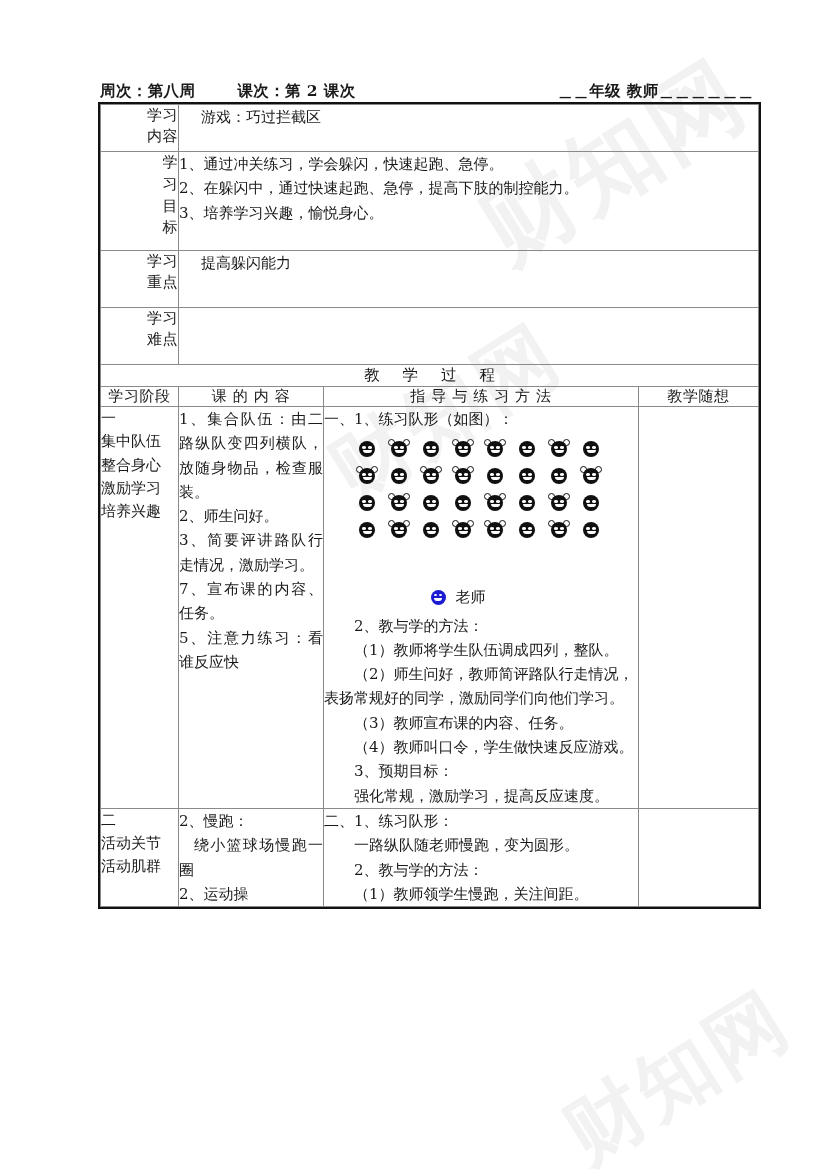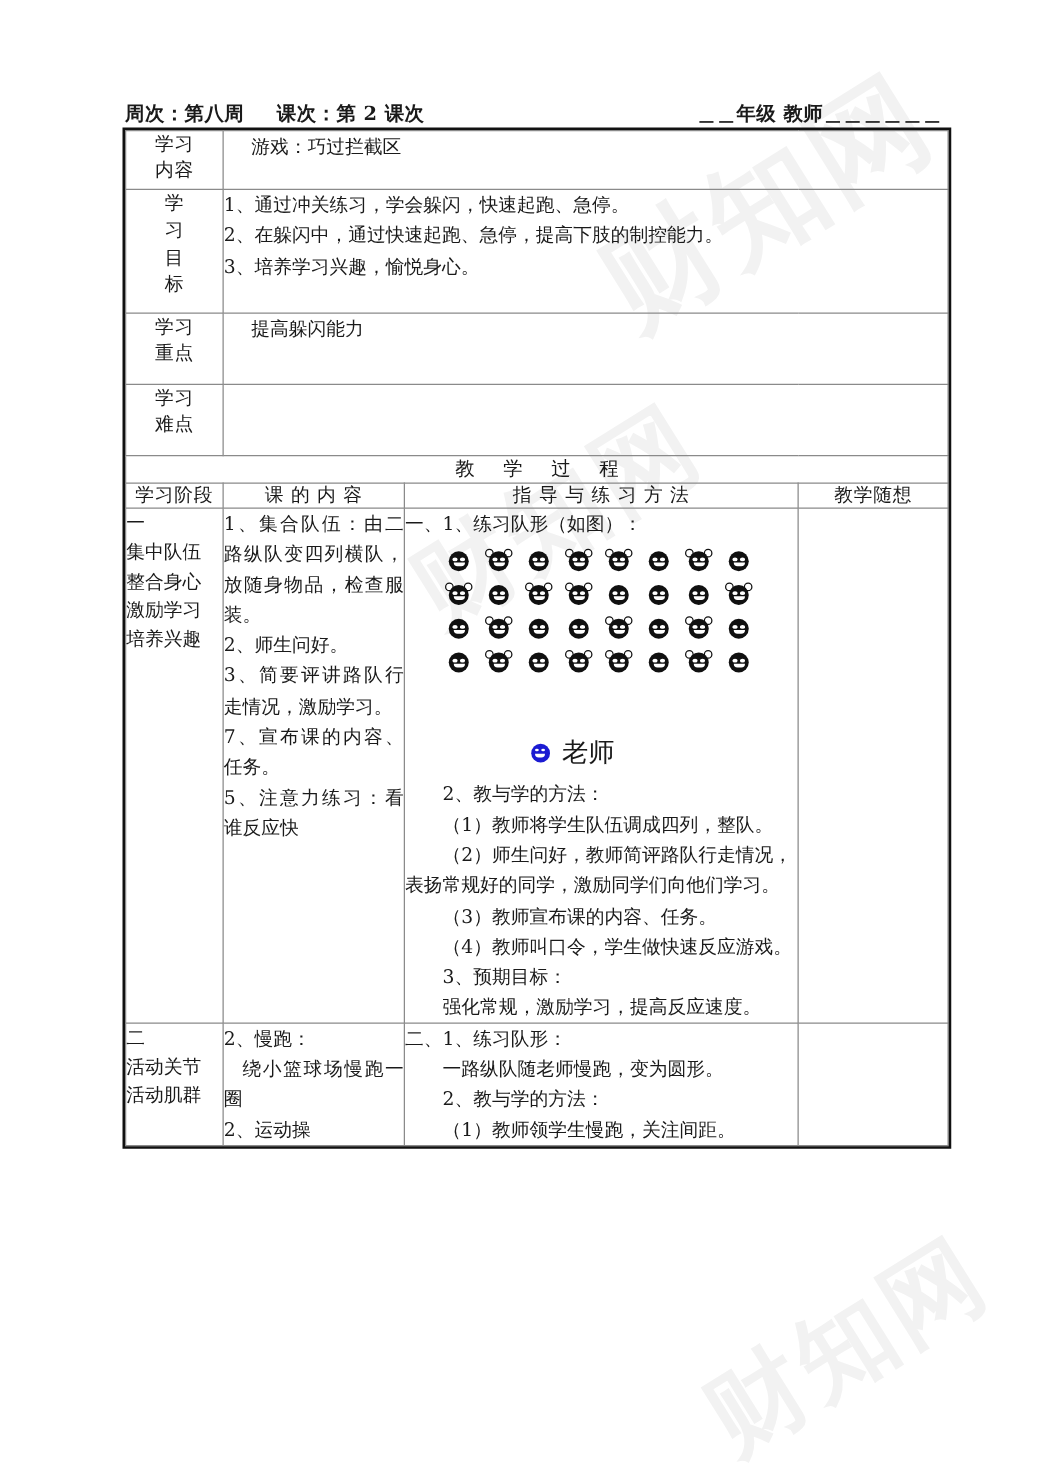--- a/index.html
+++ b/index.html
@@ -60,21 +60,21 @@
     top: 78px;
     width: 658px;
     height: 24px;
     display: flex;
     align-items: flex-end;
     font-size: 15.5px;
     font-weight: bold;
     letter-spacing: 0.4px;
     z-index: 2;
   }
-  .doc-header .hdr-week { margin-right: 26px; text-align: right; }
+  .doc-header .hdr-week { margin-right: 42px; text-align: right; }
   .doc-header .hdr-lesson { }
   .doc-header .hdr-right {
     margin-left: auto;
     padding-right: 4px;
   }
 
   
   table.sheet {
     position: absolute;
     left: 100px;
@@ -91,21 +91,21 @@
     padding: 0;
     background: transparent;
   }
   
   table.sheet {
     outline: 2px solid #111;
     outline-offset: 0px;
   }
 
   .lbl {
-    text-align: center;
+    text-align: right;
     font-size: 15px;
     line-height: 1.42;
     padding: 5px 2px 6px 2px;
     letter-spacing: 0.5px;
   }
   .lbl.spread {
     line-height: 1.45;
   }
 
   .body-cell {
@@ -253,21 +253,21 @@
   .teacher-dot .eyeR {
     position: absolute;
     top: 4px;
     width: 3px;
     height: 2px;
     border-radius: 50%;
     background: #ffffff;
   }
   .teacher-dot .eyeL { left: 3px; }
   .teacher-dot .eyeR { left: 8px; }
-  .teacher-label { font-size: 21px; }
+  .teacher-label { font-size: 15px; }
 </style>
 </head>
 <body>
 
 <div class="page">
 
   <div class="watermark wm-a">财知网</div>
   <div class="watermark wm-b">财知网</div>
   <div class="watermark wm-c">财知网</div>
 

